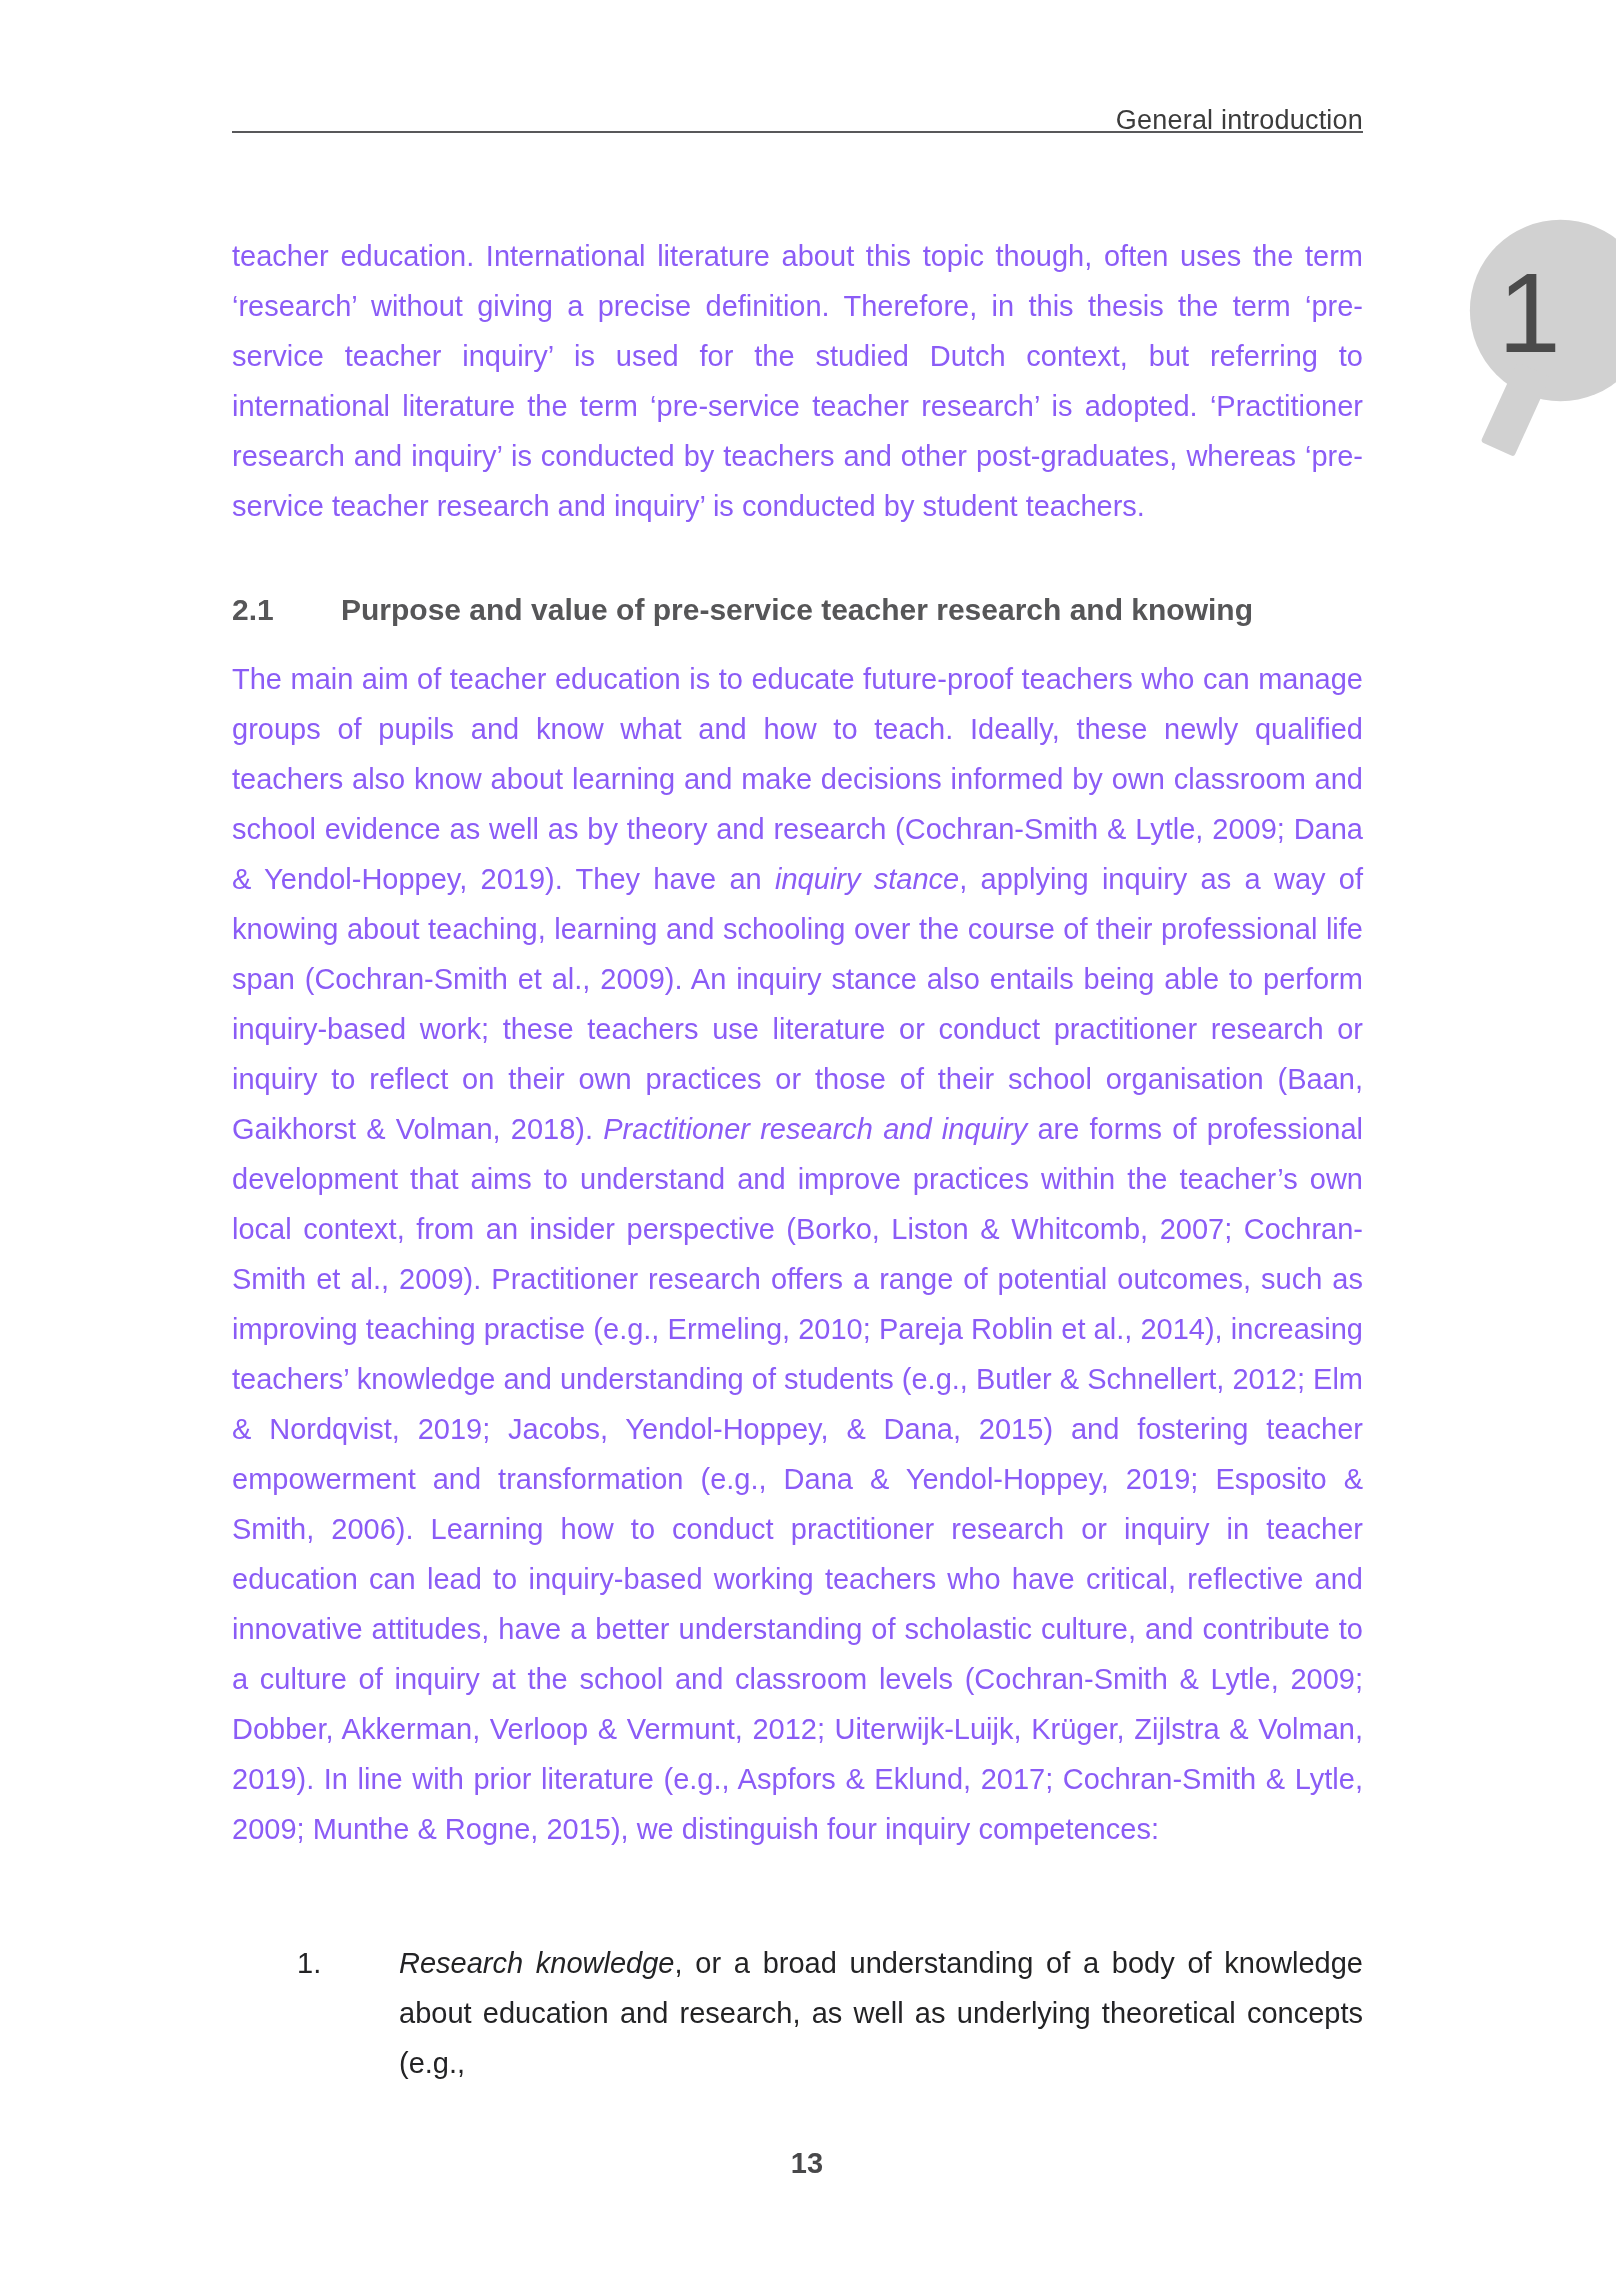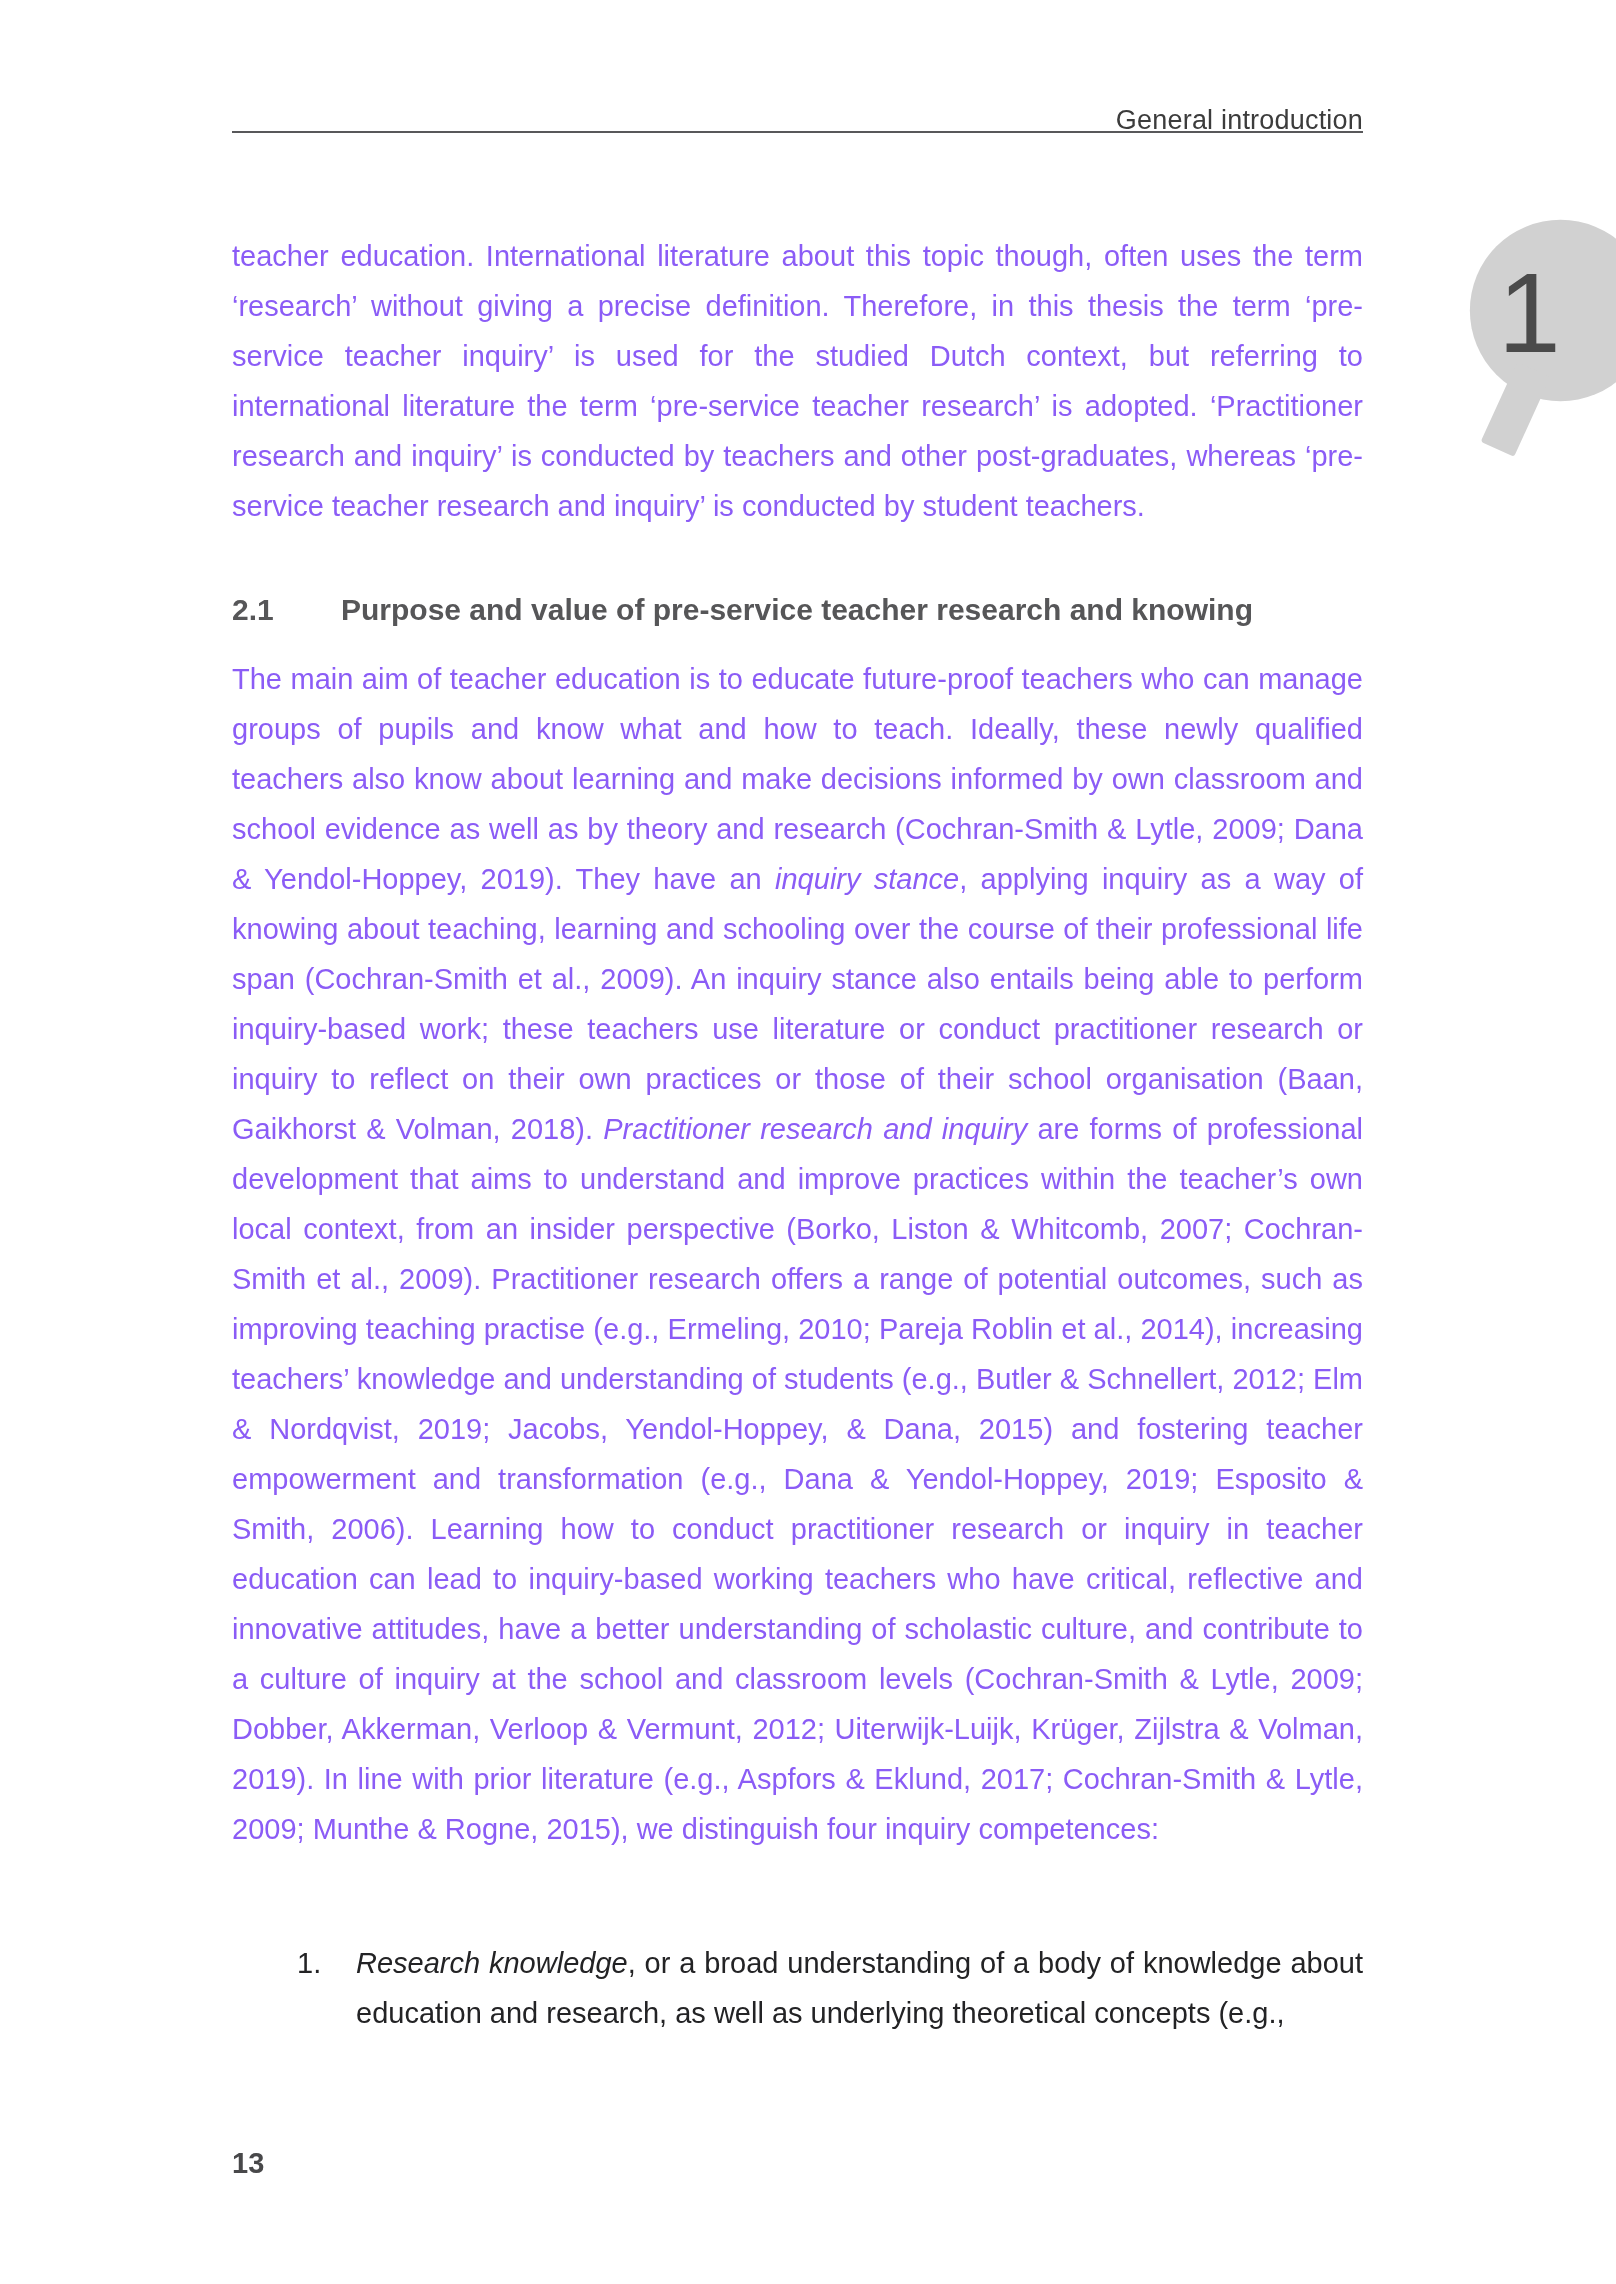--- a/index.html
+++ b/index.html
@@ -94,29 +94,30 @@
     color: #232325;
   }
   .list-item .list-item-number {
     flex: 0 0 59px;
     margin-left: 65px;
     text-align: left;
   }
   .list-item .list-item-text {
     flex: 1;
     text-align: justify;
+    margin-left: 43px;
   }
   .list-item .list-item-text em { font-style: italic; }
 
   .page-number {
     position: absolute;
     left: 232px;
     top: 2147px;
     width: 1150px;
-    text-align: left;
+    text-align: center;
     font-size: 29px;
     font-weight: bold;
     color: #48484a;
   }
 </style>
 </head>
 <body>
 
 <div class="page">
 

